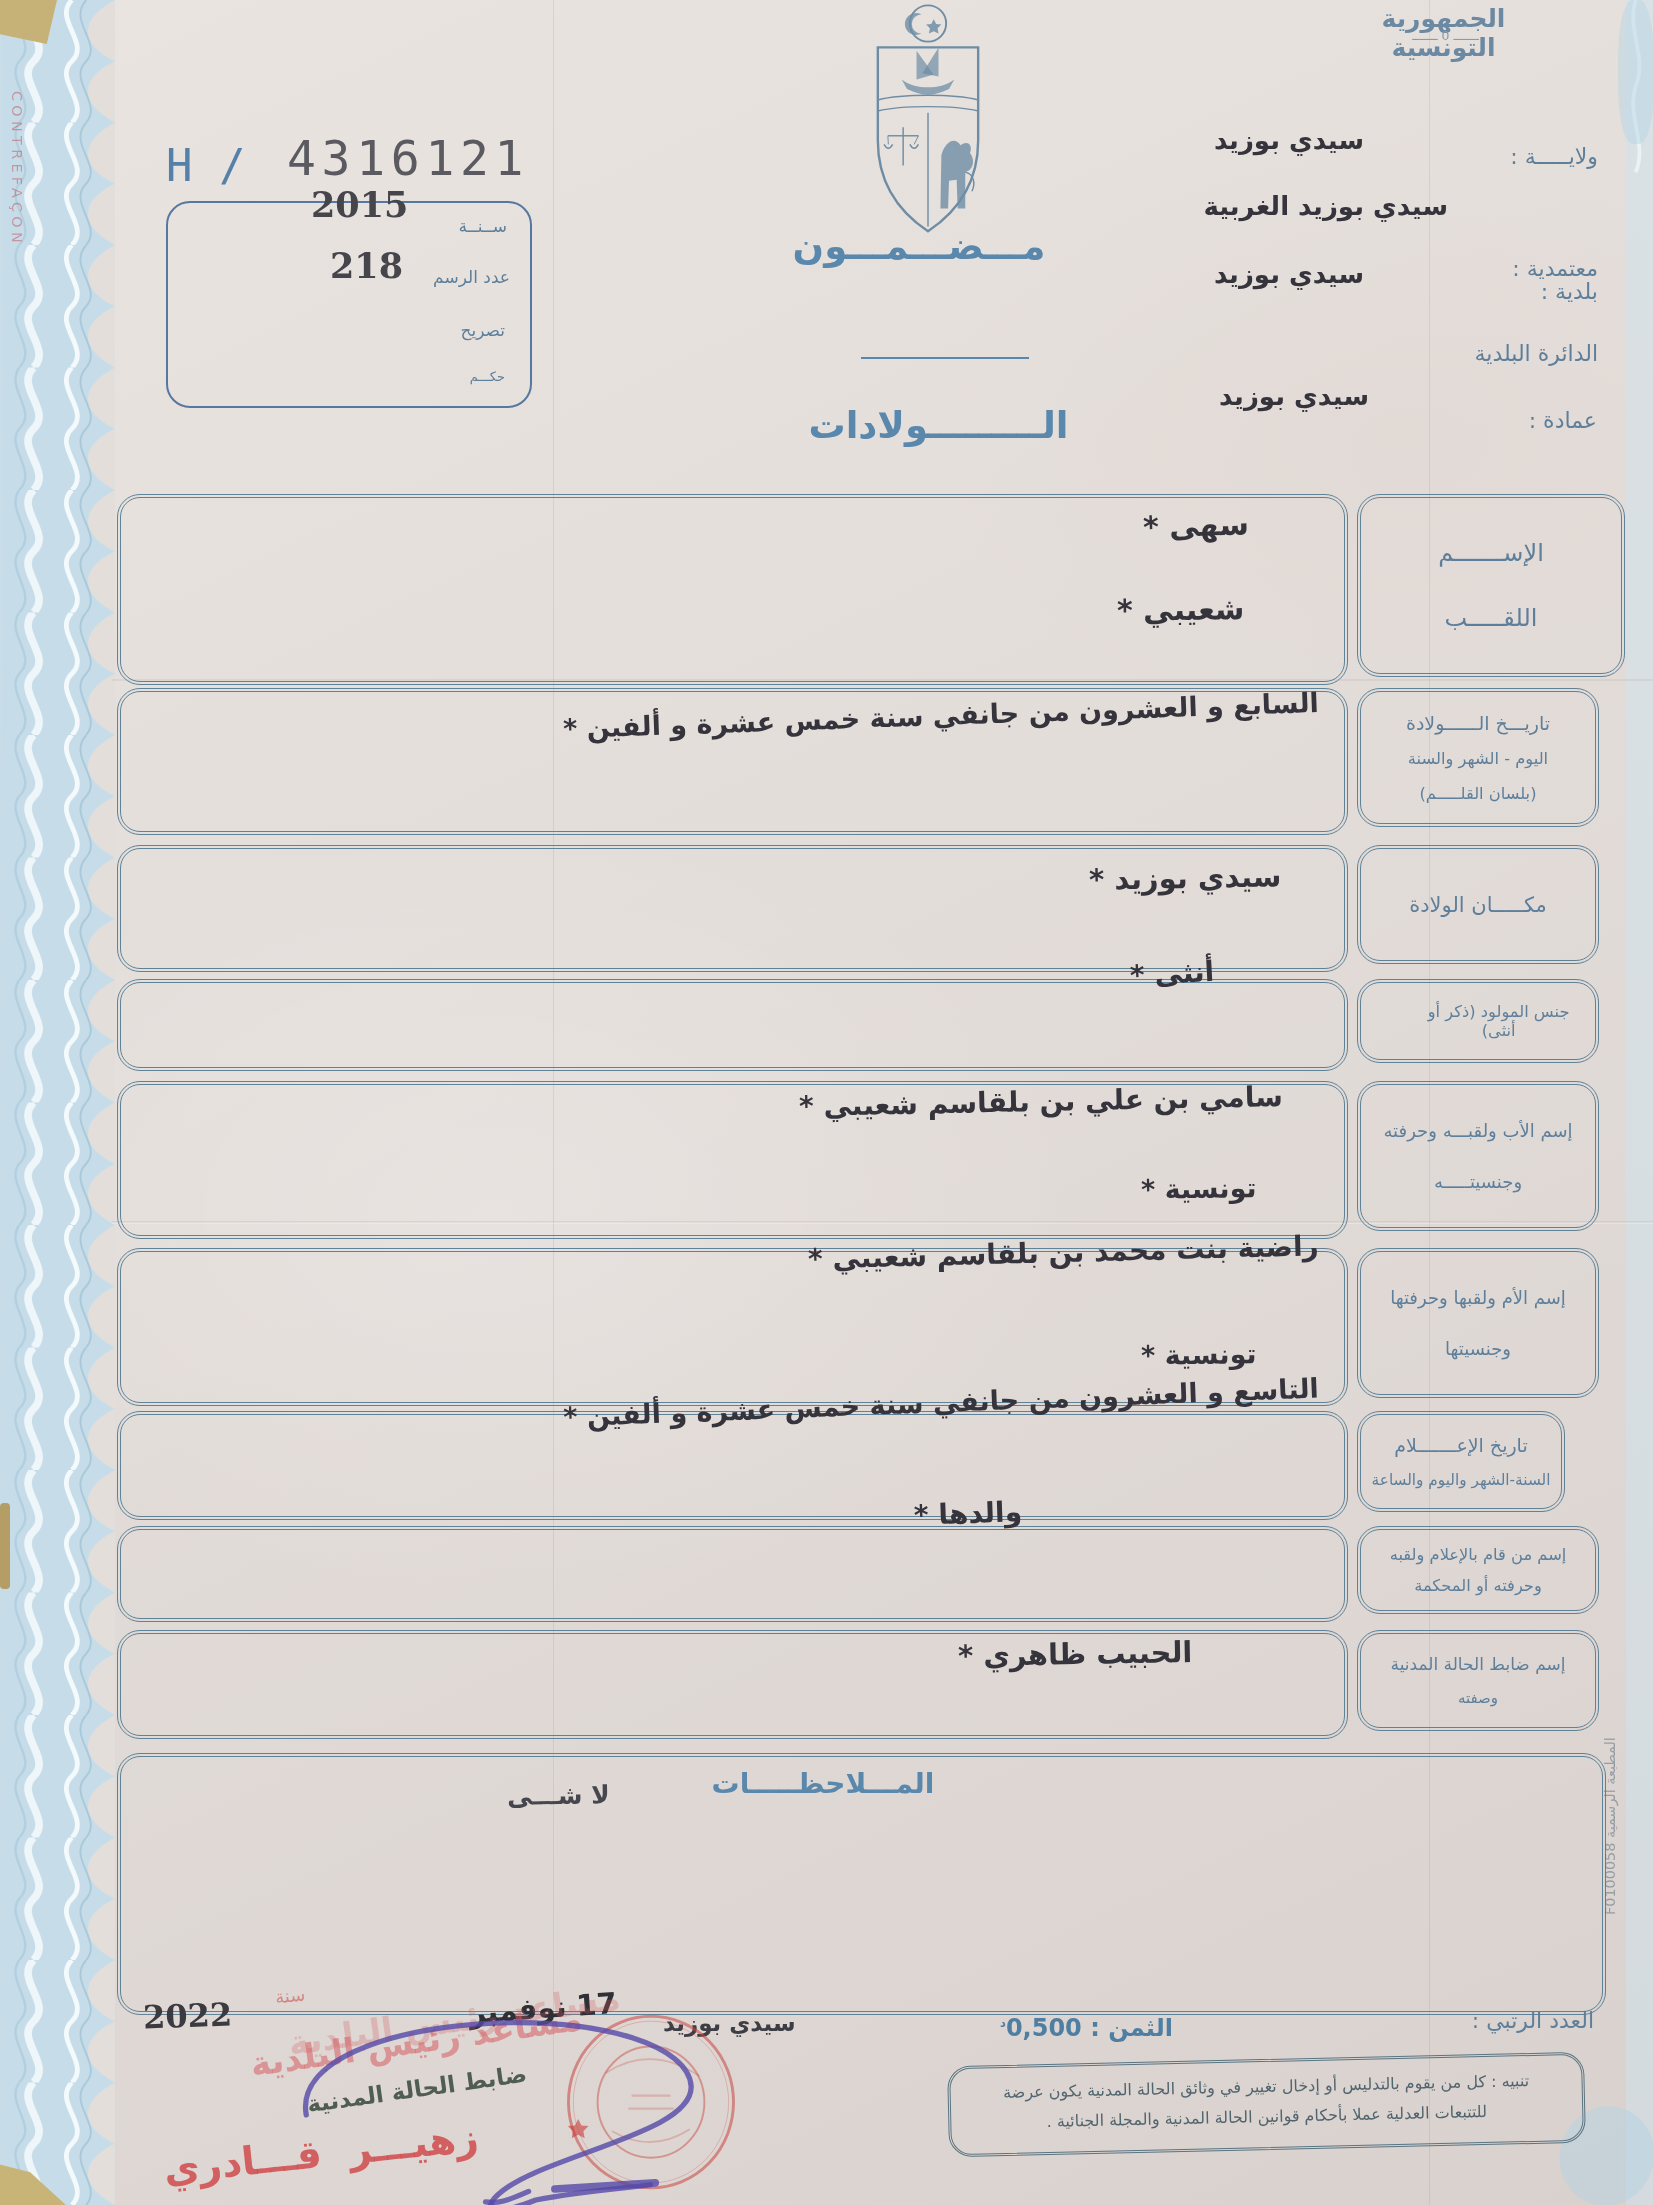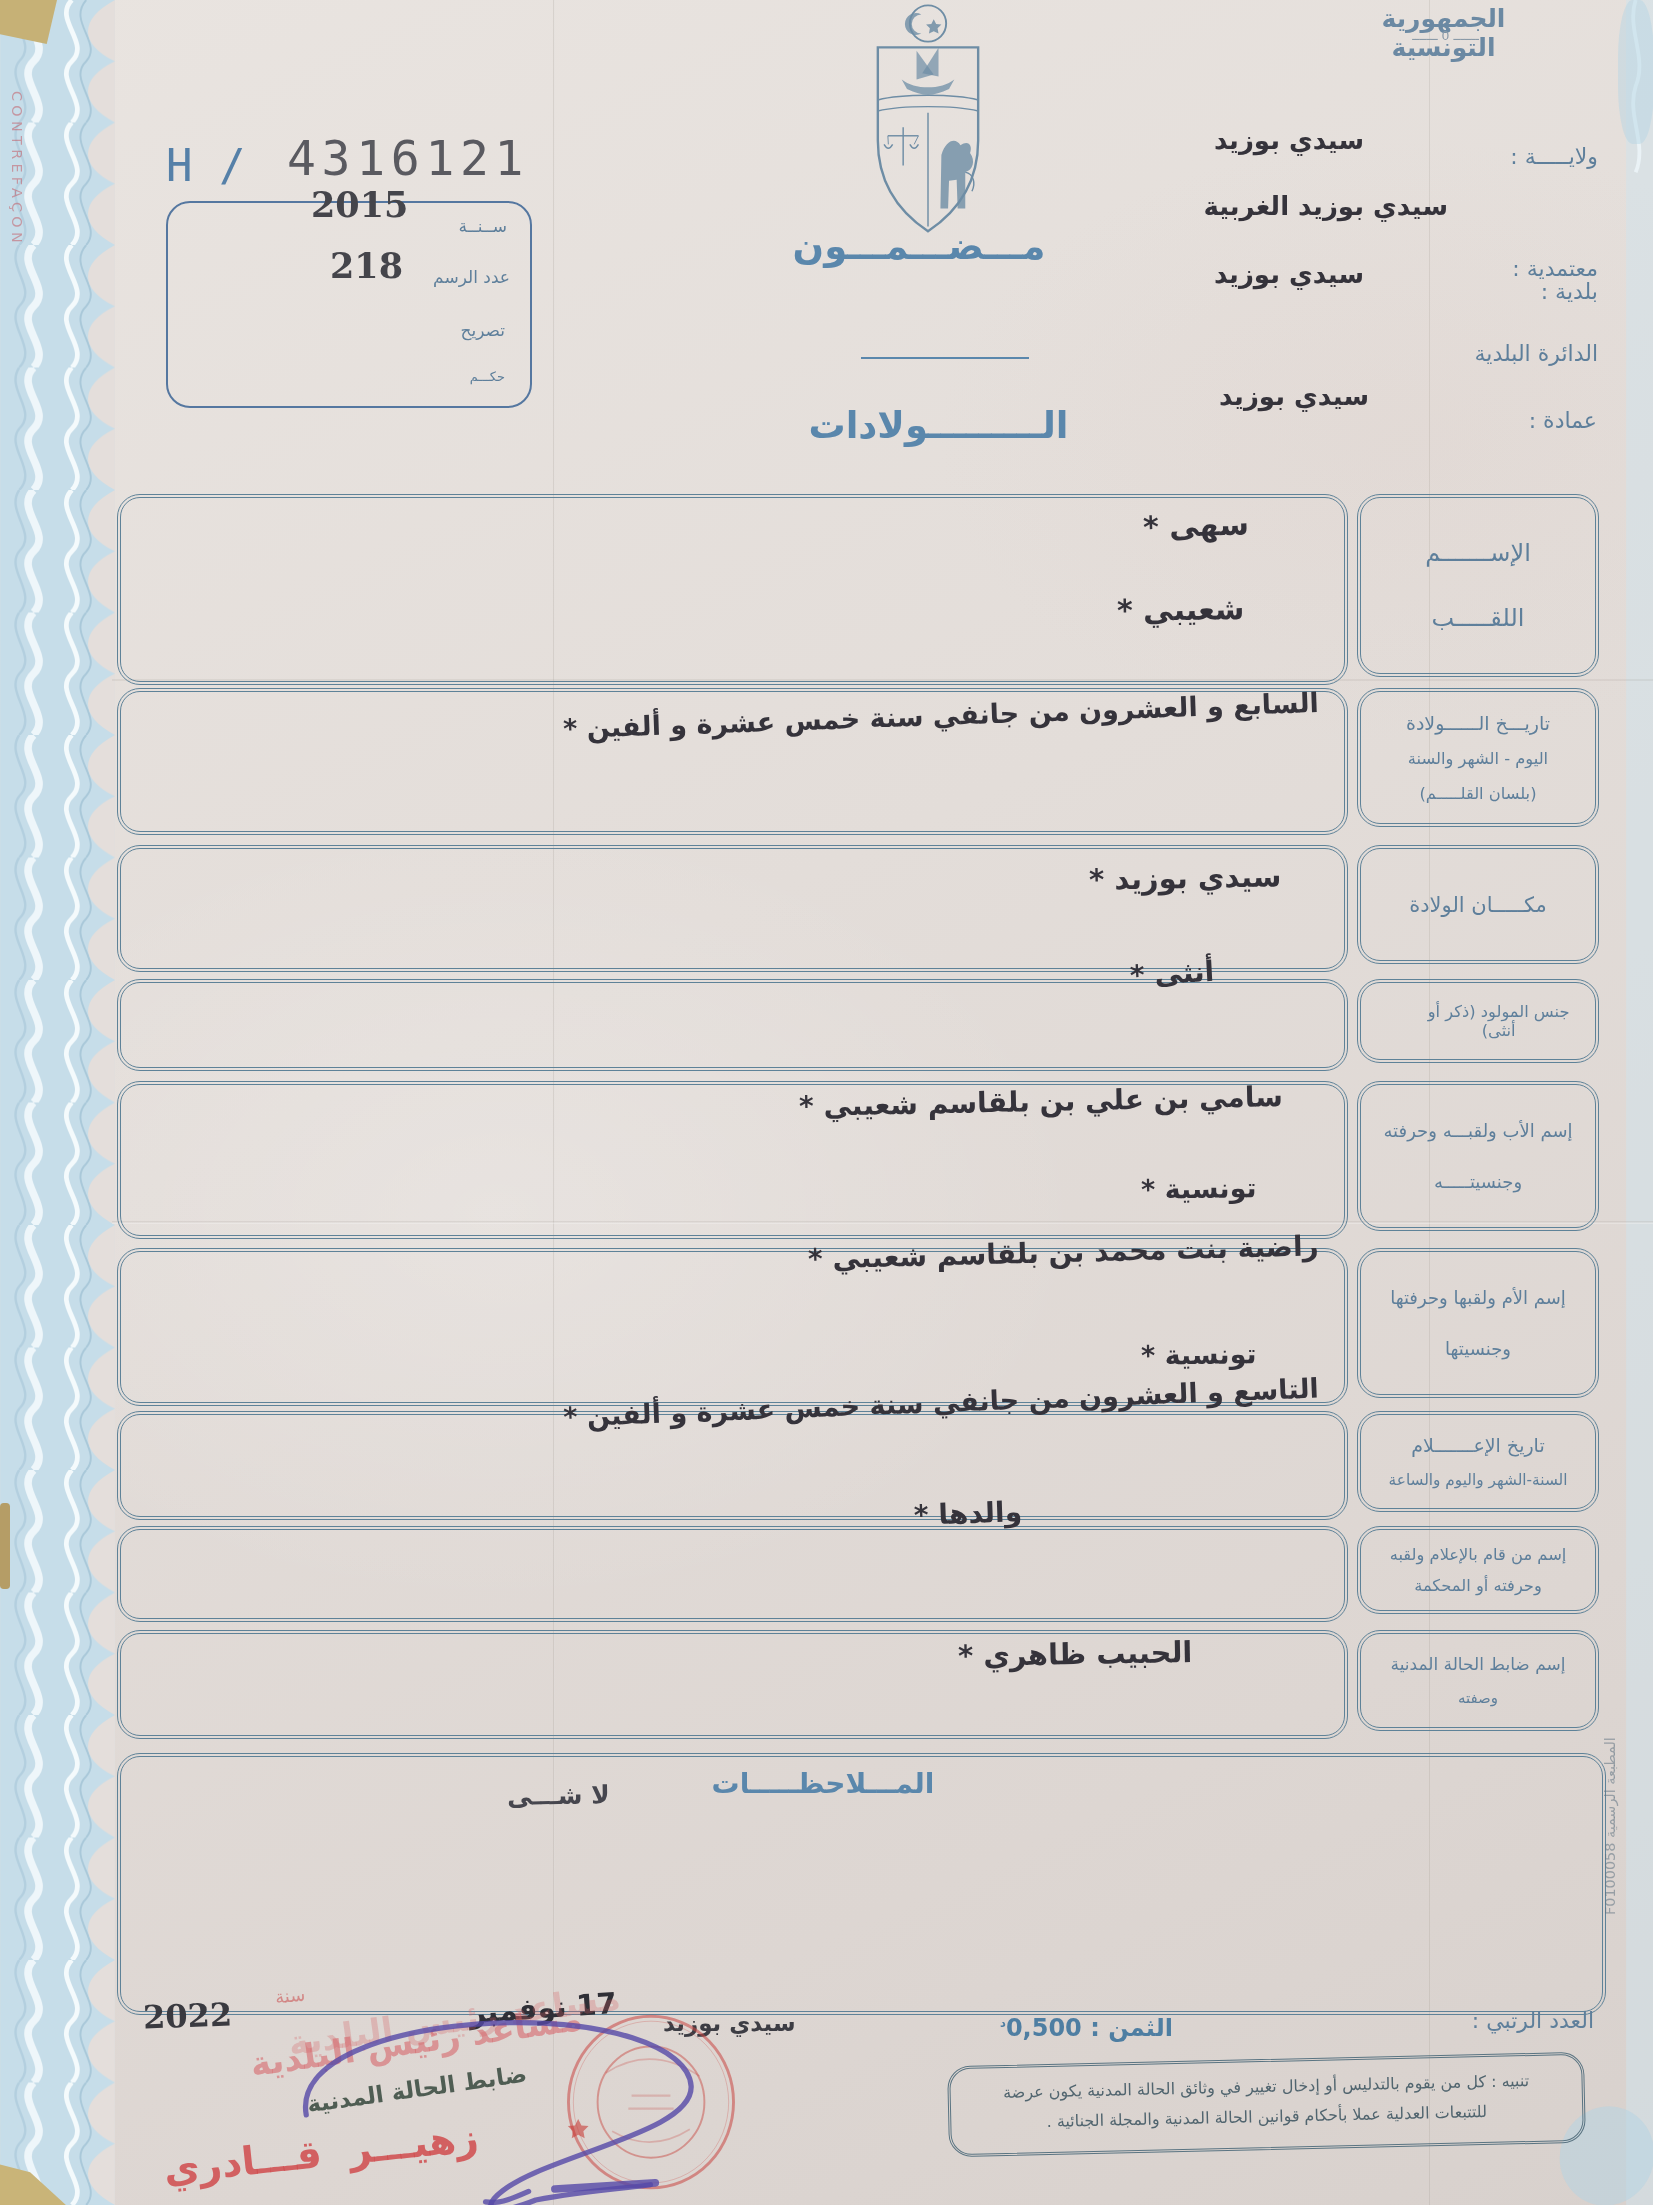--- a/index.html
+++ b/index.html
@@ -105,21 +105,21 @@
   <span class="abs ar hw" style="right:290px;top:125px;font-size:26px;">سيدي بوزيد</span>
   <span class="abs ar pb" style="right:56px;top:213px;font-size:22px;margin-top:43px;">معتمدية :</span>
   <span class="abs ar hw" style="right:206px;top:191px;font-size:26px;">سيدي بوزيد الغربية</span>
   <span class="abs ar pb" style="right:56px;top:279px;font-size:22px;">بلدية :</span>
   <span class="abs ar hw" style="right:290px;top:259px;font-size:26px;">سيدي بوزيد</span>
   <span class="abs ar pb" style="right:56px;top:341px;font-size:22px;">الدائرة البلدية</span>
   <span class="abs ar pb" style="right:57px;top:408px;font-size:22px;">عمادة :</span>
   <span class="abs ar hw" style="right:285px;top:381px;font-size:26px;">سيدي بوزيد</span>
 
   <div class="fbox" style="left:117px;top:494px;width:1223px;height:183px;"></div>
-  <div class="fbox lblcol" style="left:1357px;top:494px;width:242px;height:183px;">
+  <div class="fbox lblcol" style="left:1357px;top:494px;width:268px;height:183px;">
     <span class="ar" style="font-size:24px;">الإســـــــم</span>
     <span class="ar" style="font-size:24px;">اللقـــــب</span>
   </div>
   <span class="abs ar hw" style="right:405px;top:508px;font-size:30px;transform:rotate(-2deg);">سهى *</span>
   <span class="abs ar hw" style="right:410px;top:592px;font-size:30px;transform:rotate(-1deg);">شعيبي *</span>
 
   <div class="fbox" style="left:117px;top:688px;width:1223px;height:139px;"></div>
   <div class="fbox lblcol" style="left:1357px;top:688px;width:242px;height:139px;">
     <span class="ar" style="font-size:19px;">تاريـــخ الــــــولادة</span>
     <span class="ar" style="font-size:16.3px;">اليوم - الشهر والسنة</span>
@@ -149,21 +149,21 @@
 
   <div class="fbox" style="left:117px;top:1248px;width:1223px;height:150px;"></div>
   <div class="fbox lblcol" style="left:1357px;top:1248px;width:242px;height:150px;">
     <span class="ar" style="font-size:18px;">إسم الأم ولقبها وحرفتها</span>
     <span class="ar" style="font-size:18px;">وجنسيتها</span>
   </div>
   <span class="abs ar hw" style="right:335px;top:1236px;font-size:28px;transform:rotate(-1.5deg);">راضية بنت محمد بن بلقاسم شعيبي *</span>
   <span class="abs ar hw" style="right:397px;top:1339px;font-size:27px;transform:rotate(-1deg);">تونسية *</span>
 
   <div class="fbox" style="left:117px;top:1411px;width:1223px;height:101px;"></div>
-  <div class="fbox lblcol" style="left:1357px;top:1411px;width:242px;height:101px;">
+  <div class="fbox lblcol" style="left:1357px;top:1411px;width:208px;height:101px;">
     <span class="ar" style="font-size:19px;">تاريخ الإعـــــــلام</span>
     <span class="ar" style="font-size:15.3px;">السنة-الشهر واليوم والساعة</span>
   </div>
   <span class="abs ar hw" style="right:335px;top:1387px;font-size:27px;transform:rotate(-2.2deg);">التاسع و العشرون من جانفي سنة خمس عشرة و ألفين *</span>
 
   <div class="fbox" style="left:117px;top:1526px;width:1223px;height:88px;"></div>
   <div class="fbox lblcol" style="left:1357px;top:1526px;width:242px;height:88px;">
     <span class="ar" style="font-size:16.3px;">إسم من قام بالإعلام ولقبه</span>
     <span class="ar" style="font-size:16.3px;">وحرفته أو المحكمة</span>
   </div>

